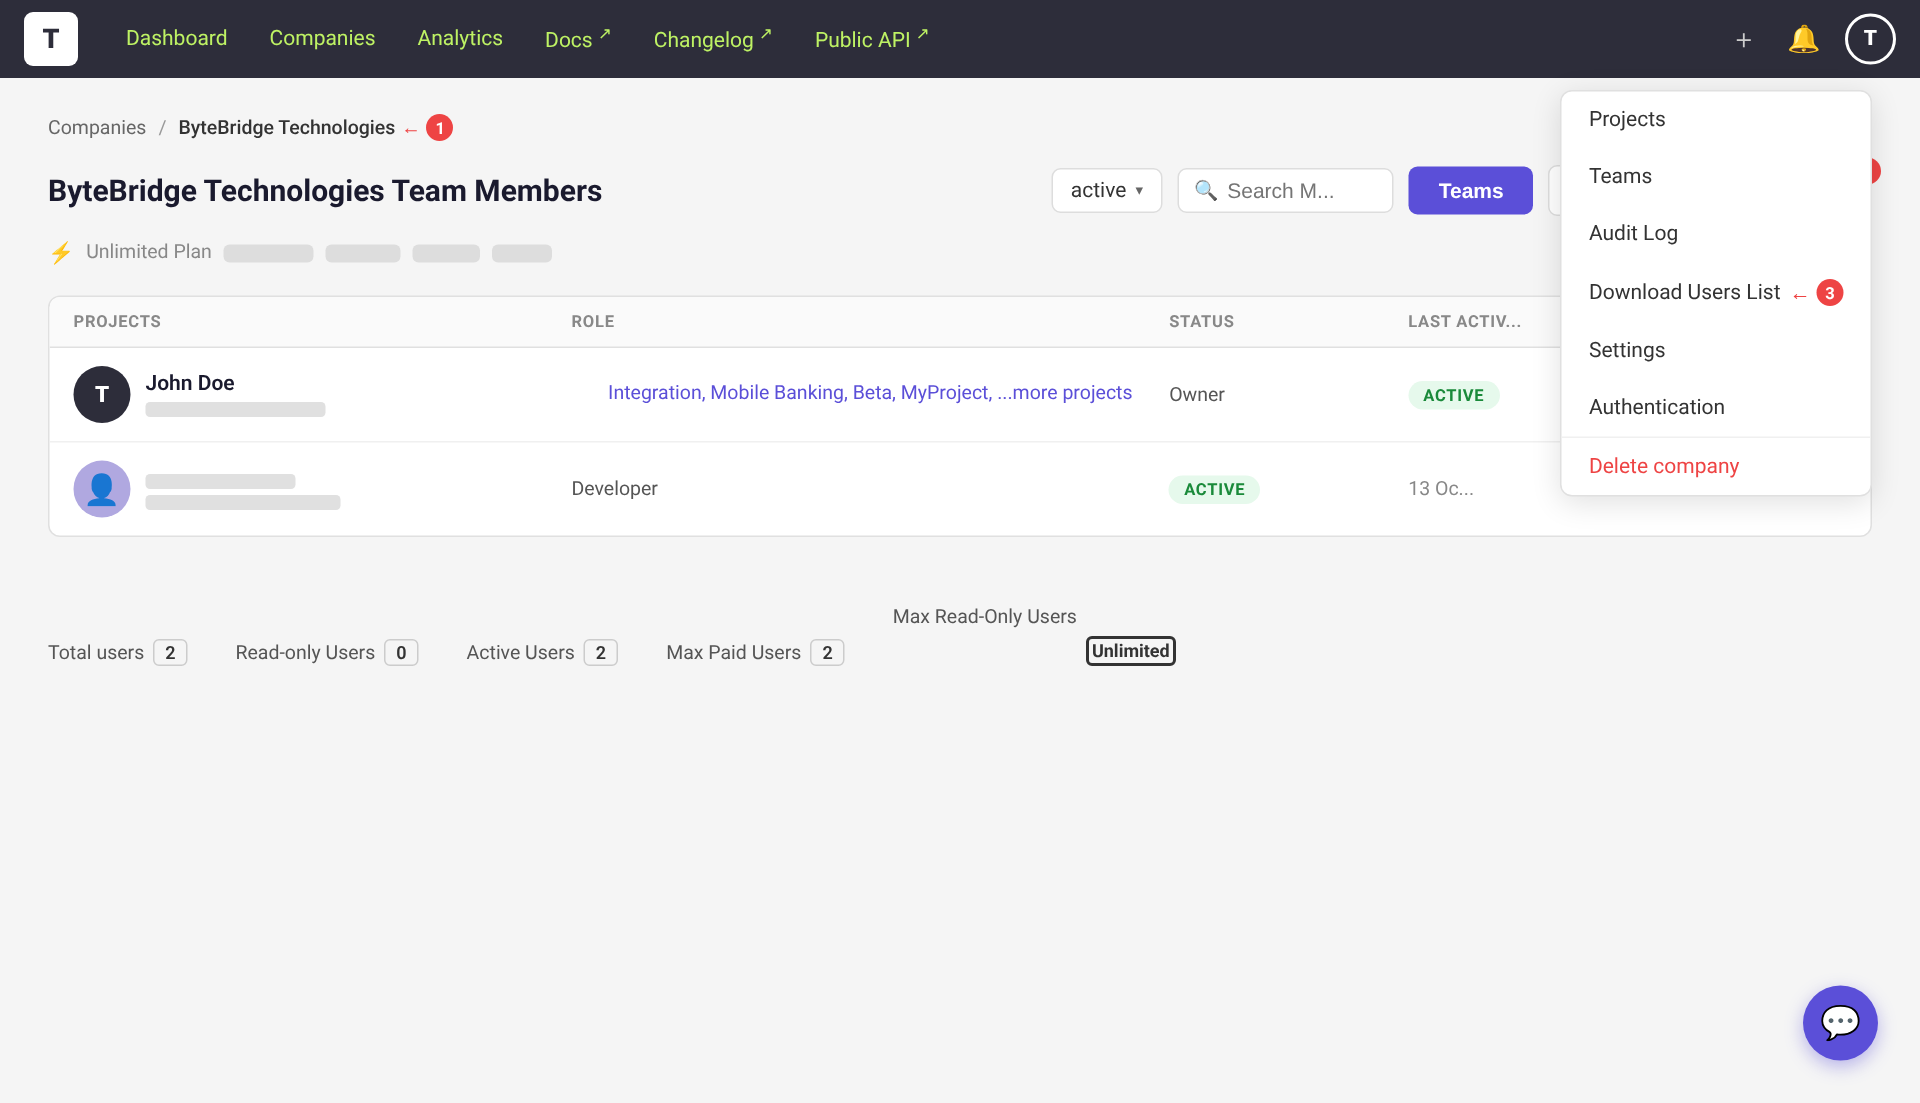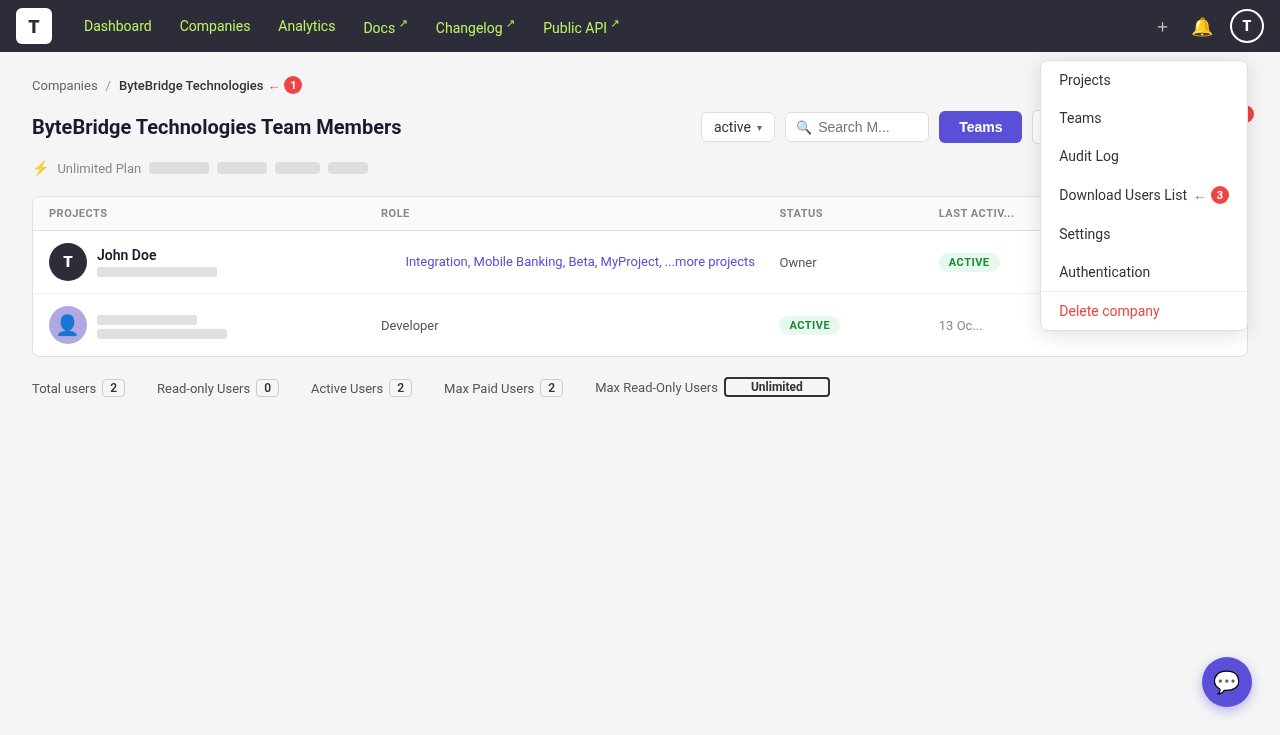--- a/index.html
+++ b/index.html
@@ -177,22 +177,22 @@
     .stats-row {
       display: flex; align-items: flex-end; gap: 32px; flex-wrap: wrap;
       font-size: 13px; color: #555;
     }
     .stat-item { display: flex; align-items: center; gap: 6px; }
     .stat-badge {
       border: 1px solid #ccc; border-radius: 4px; padding: 1px 7px;
       font-size: 12px; font-weight: 600; color: #333;
     }
     .stat-badge-unlimited {
-      border: 2px solid #333; border-radius: 4px; padding: 1px 25px;
-      font-size: 12px; font-weight: 700; color: #333;
+      border: 2px solid #333; border-radius: 4px; padding: 1px 2px;
+      font-size: 12px; font-weight: 700; color: #333; margin-top: 46px;
     }
     .dropdown-menu {
       position: absolute;
       top: 60px; right: 32px;
       background: #fff; border: 1px solid #e0e0e0;
       border-radius: 8px; box-shadow: 0 4px 20px rgba(0,0,0,0.12);
       z-index: 200; min-width: 180px; overflow: hidden;
     }
     .dropdown-item {
       padding: 11px 18px; cursor: pointer; font-size: 14px; color: #333;

